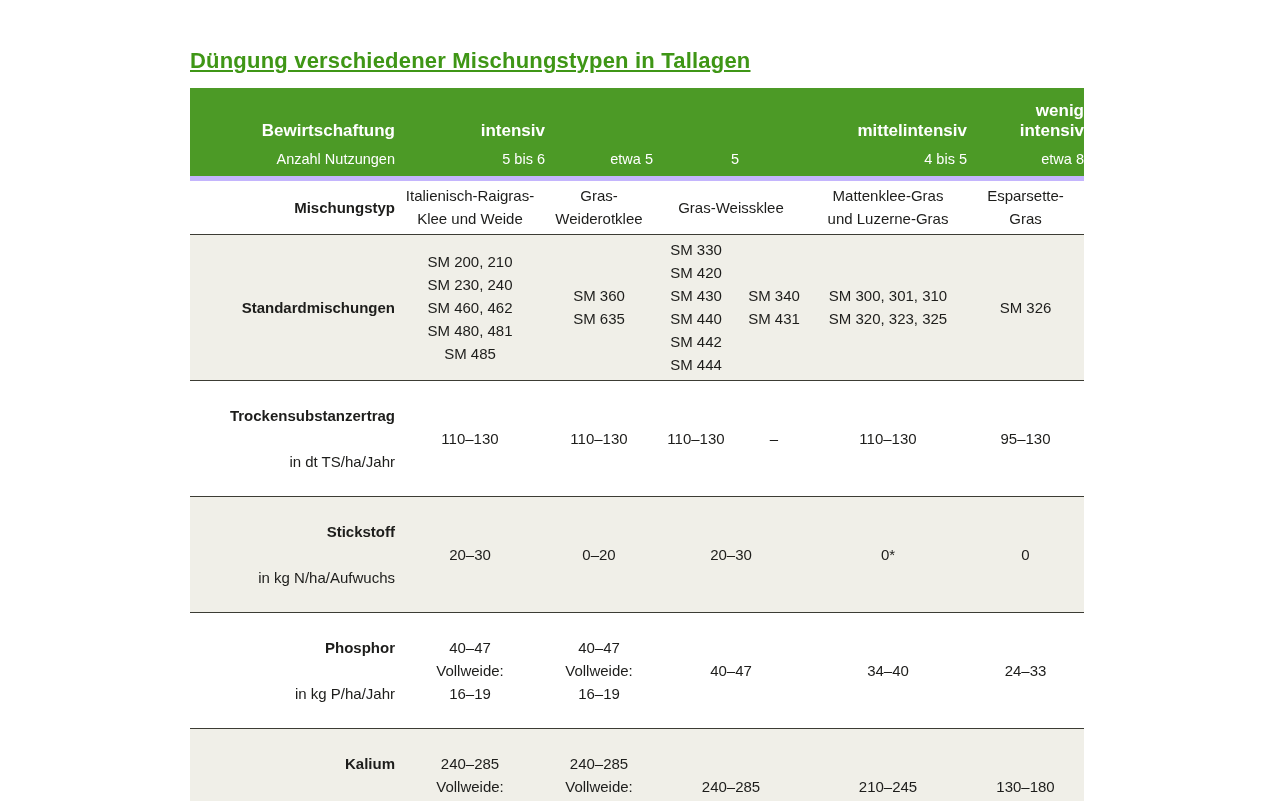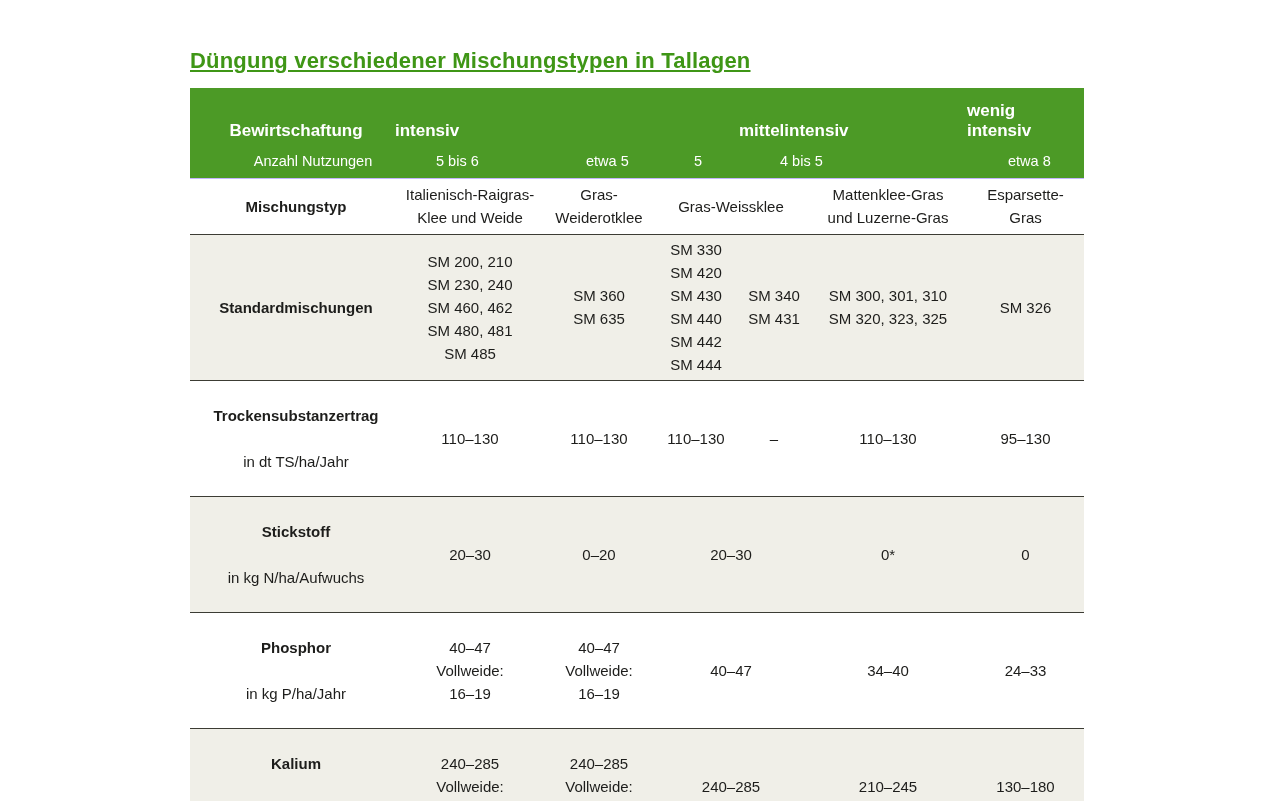--- a/index.html
+++ b/index.html
@@ -15,28 +15,28 @@
   .page-title {
     font-size: 22px; line-height: 26px; font-weight: bold;
     color: #3f9616; margin-bottom: 14px; letter-spacing: 0.2px; text-decoration: underline;
   }
   table.fert {
     border-collapse: collapse; table-layout: fixed; width: 894px;
   }
   
   thead th {
     background: #4c9a26; color: #ffffff; font-weight: normal;
-    text-align: left; vertical-align: bottom; white-space: pre-line;
+    text-align: right; vertical-align: bottom; white-space: pre-line;
   }
   thead tr.hrow1 { height: 54px; }
   thead tr.hrow1 th { font-size: 17px; font-weight: bold; padding-bottom: 1px; }
   thead tr.hrow2 { height: 36px; }
   thead tr.hrow2 th { font-size: 14.5px; padding-bottom: 9px; }
-  thead tr.hrow2 th { border-bottom: 1px solid #c4b5fd; padding-left: 41px; }
-  th.left, td.lbl { text-align: center; padding-left: 7px; }
+  thead tr.hrow2 th { border-bottom: 5px solid #c4b5fd; padding-left: 41px; }
+  th.left, td.lbl { text-align: right; padding-left: 7px; }
   
   tbody td {
     border-bottom: 1px solid #3c3c34;
     vertical-align: middle; text-align: center;
     font-size: 15px; line-height: 23px; white-space: pre-line;
   }
   tbody tr.band td { background: #f0efe8; }
   td.lbl .nm { font-weight: bold; font-size: 15px; display: block; }
   td.lbl .un { font-size: 15px; display: block; }
   tr.r-mtyp  { height: 56px; }

